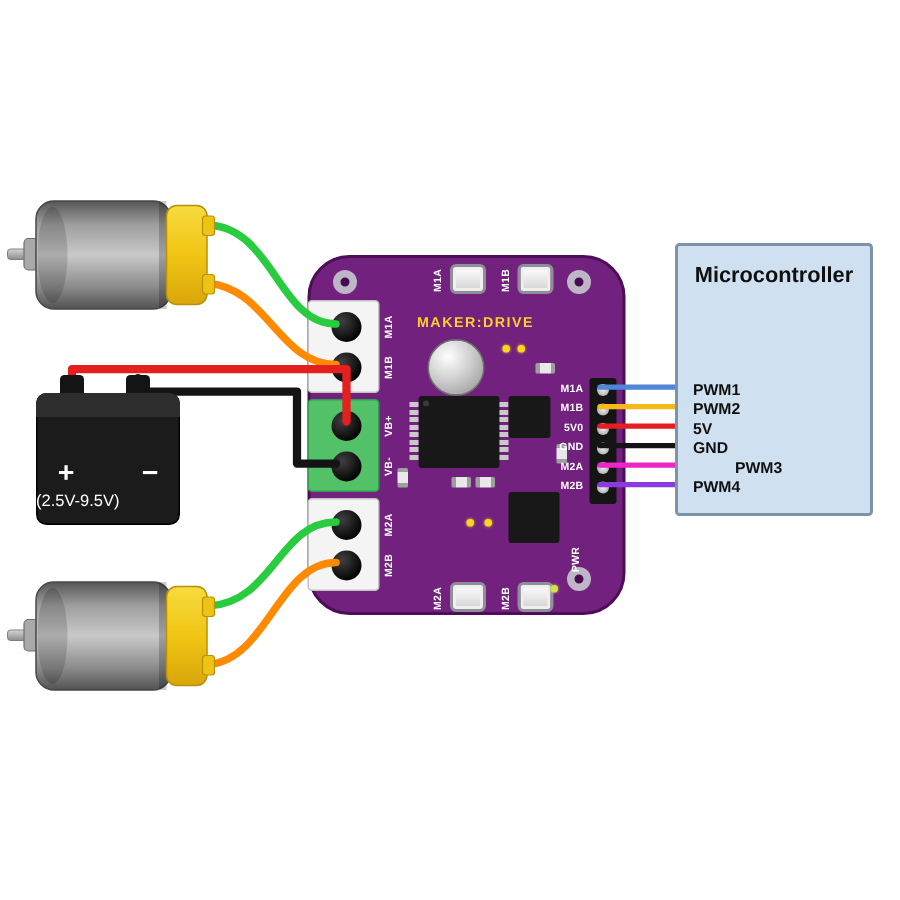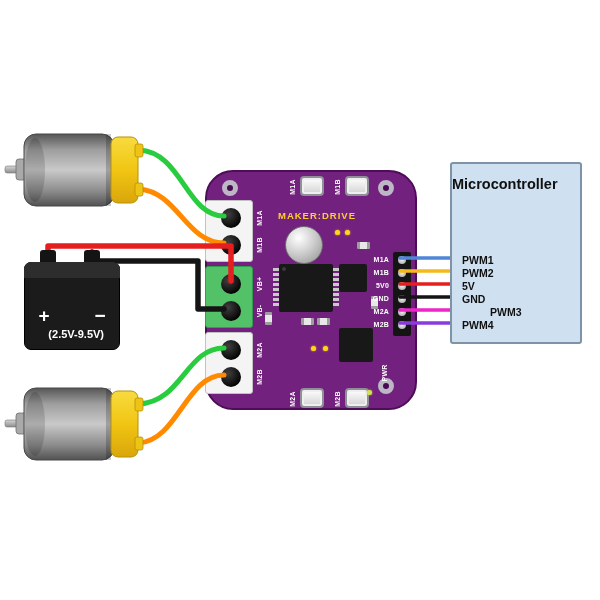--- a/index.html
+++ b/index.html
@@ -14,21 +14,21 @@
   .motor { position:absolute; width:140px; height:80px; z-index:6; }
   .motor-top { left:4px; top:130px; }
   .motor-bottom { left:4px; top:384px; }
 
   
   .battery { position:absolute; left:24px; top:250px; width:96px; height:100px; z-index:6; }
   .bat-term { position:absolute; top:0; width:16px; height:14px; background:#141414; border-radius:3px 3px 0 0; }
   .bat-body { position:absolute; left:0; top:12px; width:96px; height:88px; background:#1b1b1b; border:1px solid #000; border-radius:7px; }
   .bat-topband { position:absolute; left:0; top:12px; width:96px; height:16px; background:#2d2d2d; border-radius:7px 7px 0 0; }
   .bat-sign { position:absolute; width:24px; text-align:center; color:#fff; font-weight:bold; font-size:19px; line-height:19px; }
-  .bat-volt { position:absolute; left:0; top:78px; width:80px; text-align:right; color:#fff; font-weight:bold; font-size:11px; }
+  .bat-volt { position:absolute; left:0; top:78px; width:80px; text-align:left; color:#fff; font-weight:normal; font-size:11px; }
 
   
   .board { position:absolute; left:205px; top:170px; width:212px; height:240px; background:#73217e;
            border:2px solid #4e0e57; border-radius:28px; z-index:2; }
   .hole { position:absolute; width:16px; height:16px; border-radius:50%; background:#470b50; border:5px solid #bdb6c6; }
   .tblock { position:absolute; left:-2px; width:48px; height:62px; border-radius:3px; }
   .tblock.white { background:#f4f4f4; border:1px solid #c2c2c2; }
   .tblock.green { background:#53c168; border:1px solid #2f9e4f; }
   .port { position:absolute; left:14px; width:20px; height:20px; border-radius:50%;
           background:radial-gradient(circle at 35% 32%, #404040, #050505 72%); }
@@ -49,21 +49,21 @@
   .led { position:absolute; width:5px; height:5px; border-radius:50%; background:#ffd41e; box-shadow:0 0 2px #ffd41e; }
   .led.grn { background:#cfe34a; box-shadow:0 0 2px #cfe34a; }
   .hdr { position:absolute; left:186px; top:80px; width:18px; height:84px; background:#141414; border-radius:2px; }
   .hpin { position:absolute; left:191px; width:8px; height:8px; border-radius:50%; background:radial-gradient(#eeeeee,#9a9a9a); }
   .plab { position:absolute; left:150px; width:32px; height:8px; font-size:7px; font-weight:bold; color:#fff;
           text-align:right; line-height:8px; letter-spacing:0.2px; }
 
   
   .mcu { position:absolute; left:450px; top:162px; width:132px; height:182px; background:#cfe0f1;
          border:2px solid #7f93a8; border-radius:3px; z-index:6; }
-  .mcu-title { position:absolute; left:0; top:12px; width:100%; font-size:14.5px;
+  .mcu-title { position:absolute; left:0; top:12px; width:100%; text-align:center; font-size:14.5px;
                font-weight:bold; color:#101010; }
   .mcu-pin { position:absolute; left:10px; font-size:10.5px; font-weight:bold; color:#101010; line-height:12px; }
 </style>
 </head>
 <body>
 
 <div class="canvas">
 
   <svg class="wire-layer" viewBox="0 0 600 600">
     <defs>

